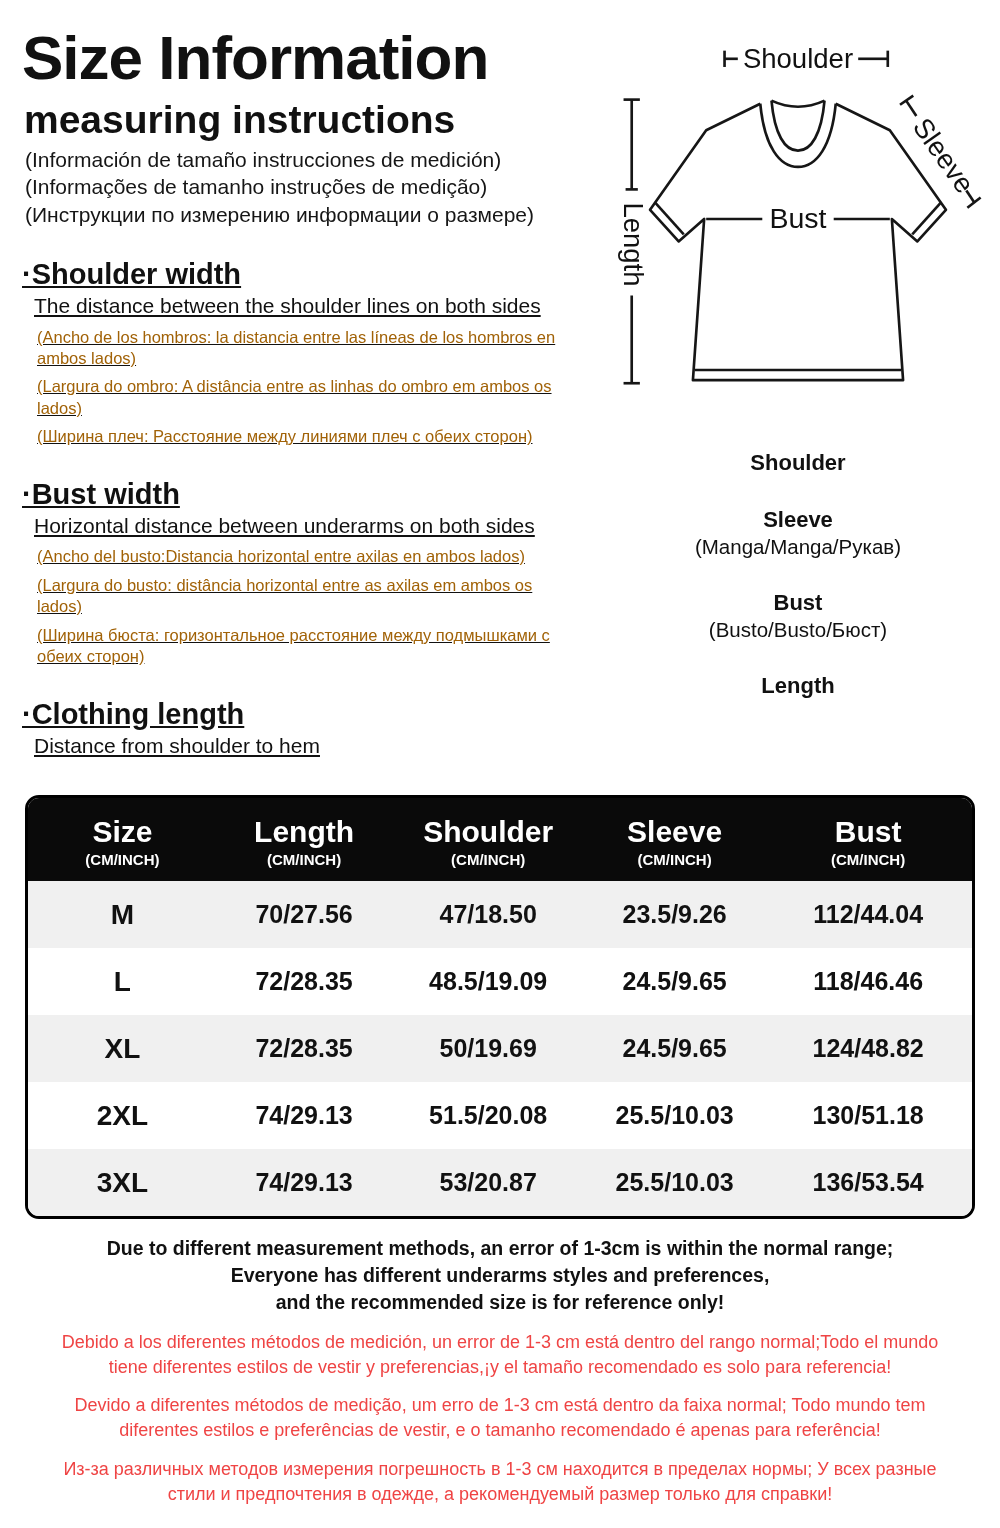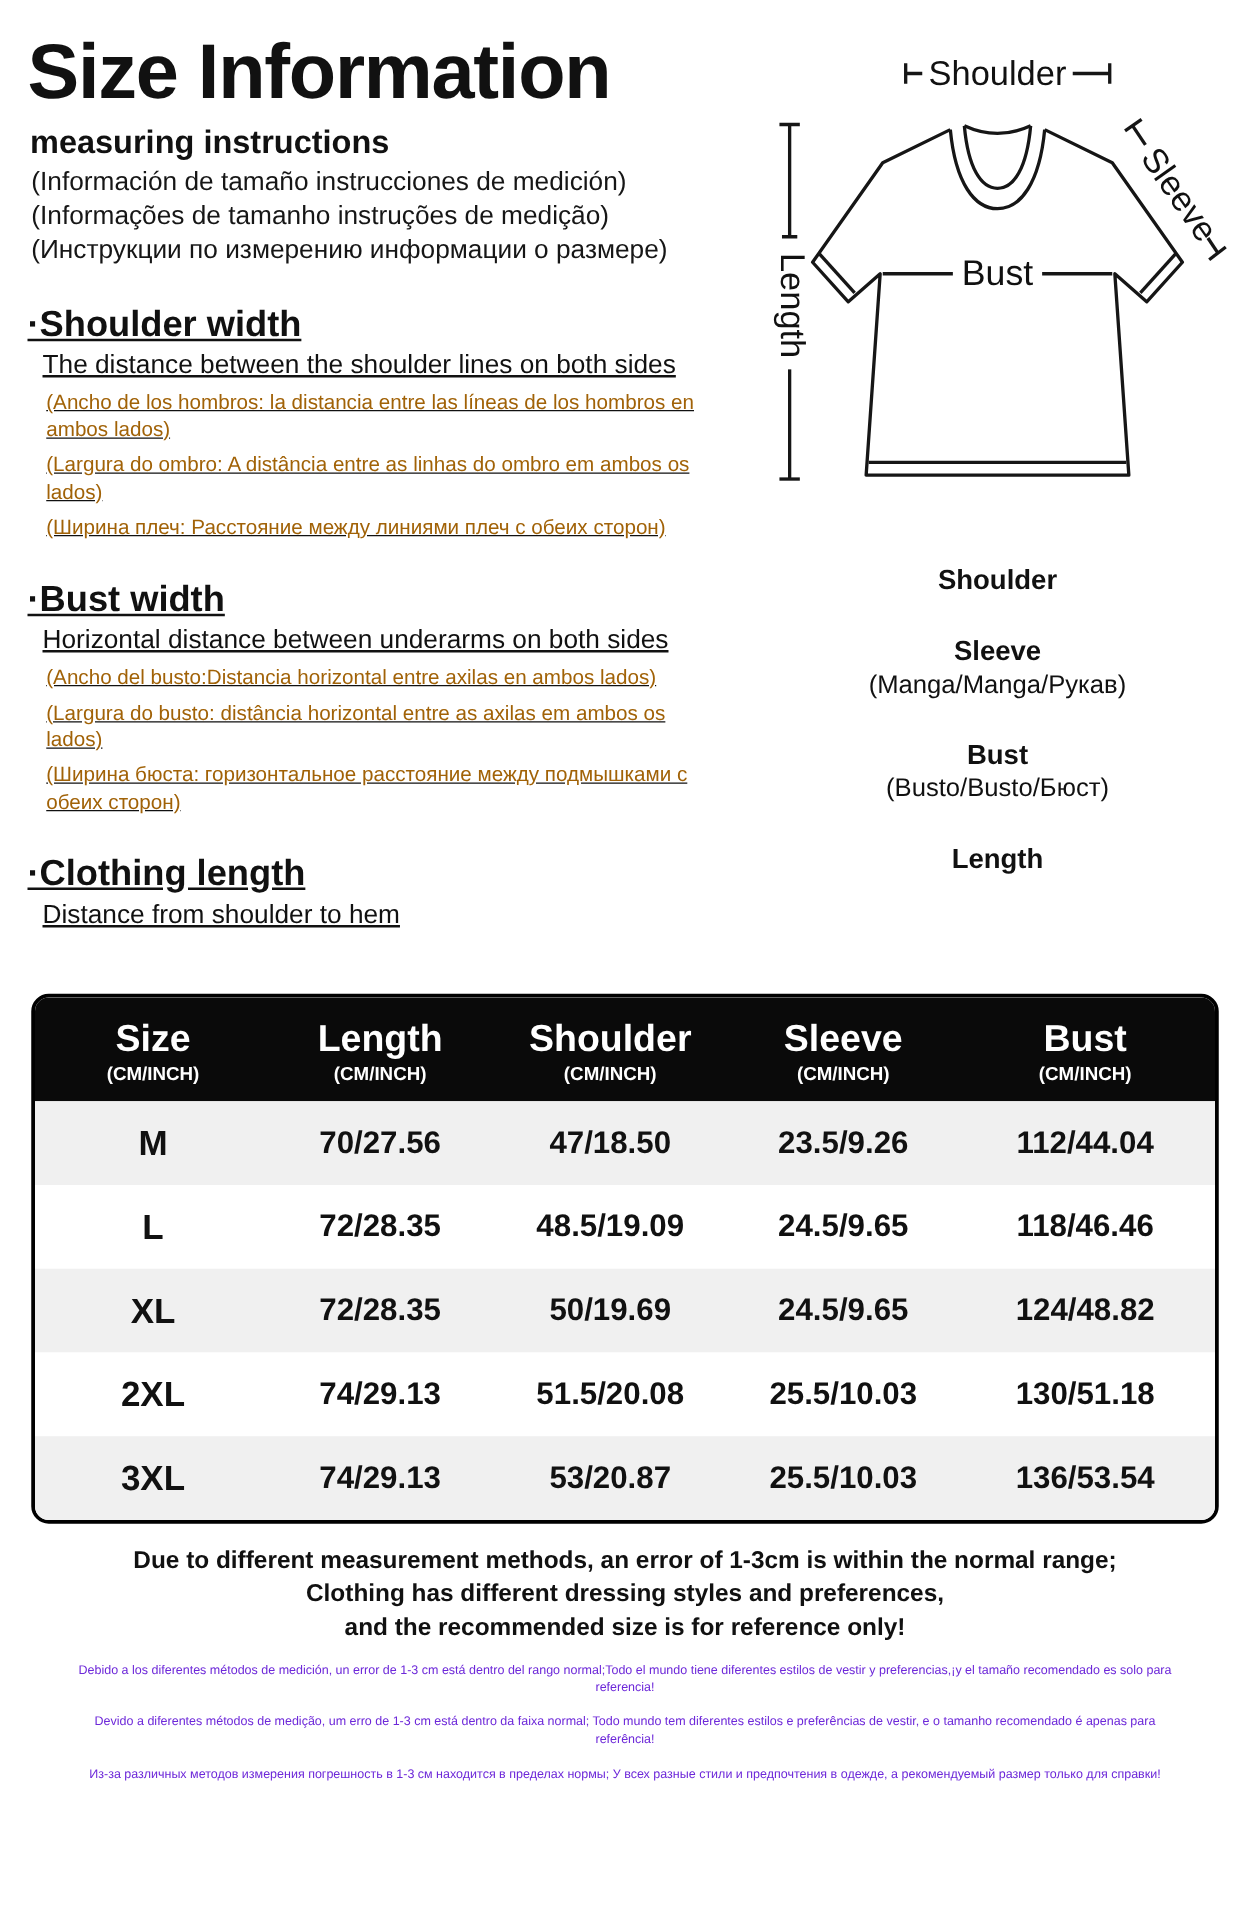--- a/index.html
+++ b/index.html
@@ -7,21 +7,21 @@
     width:1000px;height:1528px;overflow:hidden;
     background:#ffffff;color:#111;
     font-family:"Liberation Sans", sans-serif;
     -webkit-font-smoothing:antialiased;
   }
   .top{display:flex;height:765px;overflow:hidden;}
   .left-col{width:596px;padding:26px 0 0 22px;box-sizing:border-box;}
   .right-col{width:404px;padding-top:18px;box-sizing:border-box;}
 
   .main-title{font-size:62px;font-weight:700;line-height:1.02;letter-spacing:-1px;margin:0;}
-  .sub-title{font-size:26px;font-weight:700;line-height:1.1;margin:10px 0 4px 2px;}
+  .sub-title{font-size:39px;font-weight:700;line-height:1.1;margin:10px 0 4px 2px;}
   .title-trans{font-size:21px;line-height:1.3;margin-left:3px;color:#161616;}
 
   .section{margin-top:30px;text-decoration:underline;}
   .section-title{font-size:29px;font-weight:700;line-height:1.15;margin:0;}
   .section-desc{font-size:21px;line-height:1.25;margin:2px 0 0 12px;}
   .section-trans{font-size:16.5px;line-height:1.3;margin:7px 0 0 15px;max-width:540px;color:#a16207;}
 
   .diagram-wrap{width:388px;margin-left:8px;}
   svg text{font-family:"Liberation Sans", sans-serif;fill:#111;}
 
@@ -39,21 +39,21 @@
   .hl{font-size:30px;font-weight:700;line-height:1.1;}
   .hu{font-size:15px;font-weight:700;margin-top:3px;}
   .trow{display:flex;height:67px;align-items:center;font-weight:700;background:#fff;}
   .trow:nth-child(odd){background:#f0f0f0;}
   .c{text-align:center;font-size:25px;}
   .col-1{width:20%;}.col-2{width:18.5%;}.col-3{width:20.5%;}.col-4{width:19%;}.col-5{width:22%;}
   .c-size{font-size:28px;}
 
   .disclaimer{margin-top:16px;text-align:center;}
   .disc-en{font-size:19.5px;font-weight:700;line-height:1.38;}
-  .disc-p{font-size:10px;line-height:1.38;max-width:880px;margin:14px auto 0;color:#6d28d9;}
+  .disc-p{font-size:18px;line-height:1.38;max-width:880px;margin:14px auto 0;color:#ef4444;}
 </style>
 </head>
 <body>
 
 <div class="top">
 
   <div class="left-col">
     <h1 class="main-title">Size Information</h1>
     <div class="sub-title">measuring instructions</div>
     <div class="title-trans">(Información de tamaño instrucciones de medición)</div>
@@ -201,18 +201,18 @@
       <div class="c col-2">74/29.13</div>
       <div class="c col-3">53/20.87</div>
       <div class="c col-4">25.5/10.03</div>
       <div class="c col-5">136/53.54</div>
     </div>
   </div>
 </div>
 
 <div class="disclaimer">
   <div class="disc-en">Due to different measurement methods, an error of 1-3cm is within the normal range;</div>
-  <div class="disc-en">Clothing has different dressing styles and preferences,</div>
+  <div class="disc-en">Everyone has different underarms styles and preferences,</div>
   <div class="disc-en">and the recommended size is for reference only!</div>
   <div class="disc-p">Debido a los diferentes métodos de medición, un error de 1-3 cm está dentro del rango normal;Todo el mundo tiene diferentes estilos de vestir y preferencias,¡y el tamaño recomendado es solo para referencia!</div>
   <div class="disc-p">Devido a diferentes métodos de medição, um erro de 1-3 cm está dentro da faixa normal; Todo mundo tem diferentes estilos e preferências de vestir, e o tamanho recomendado é apenas para referência!</div>
   <div class="disc-p">Из-за различных методов измерения погрешность в 1-3 см находится в пределах нормы; У всех разные стили и предпочтения в одежде, а рекомендуемый размер только для справки!</div>
 </div>
 
 </body></html>

